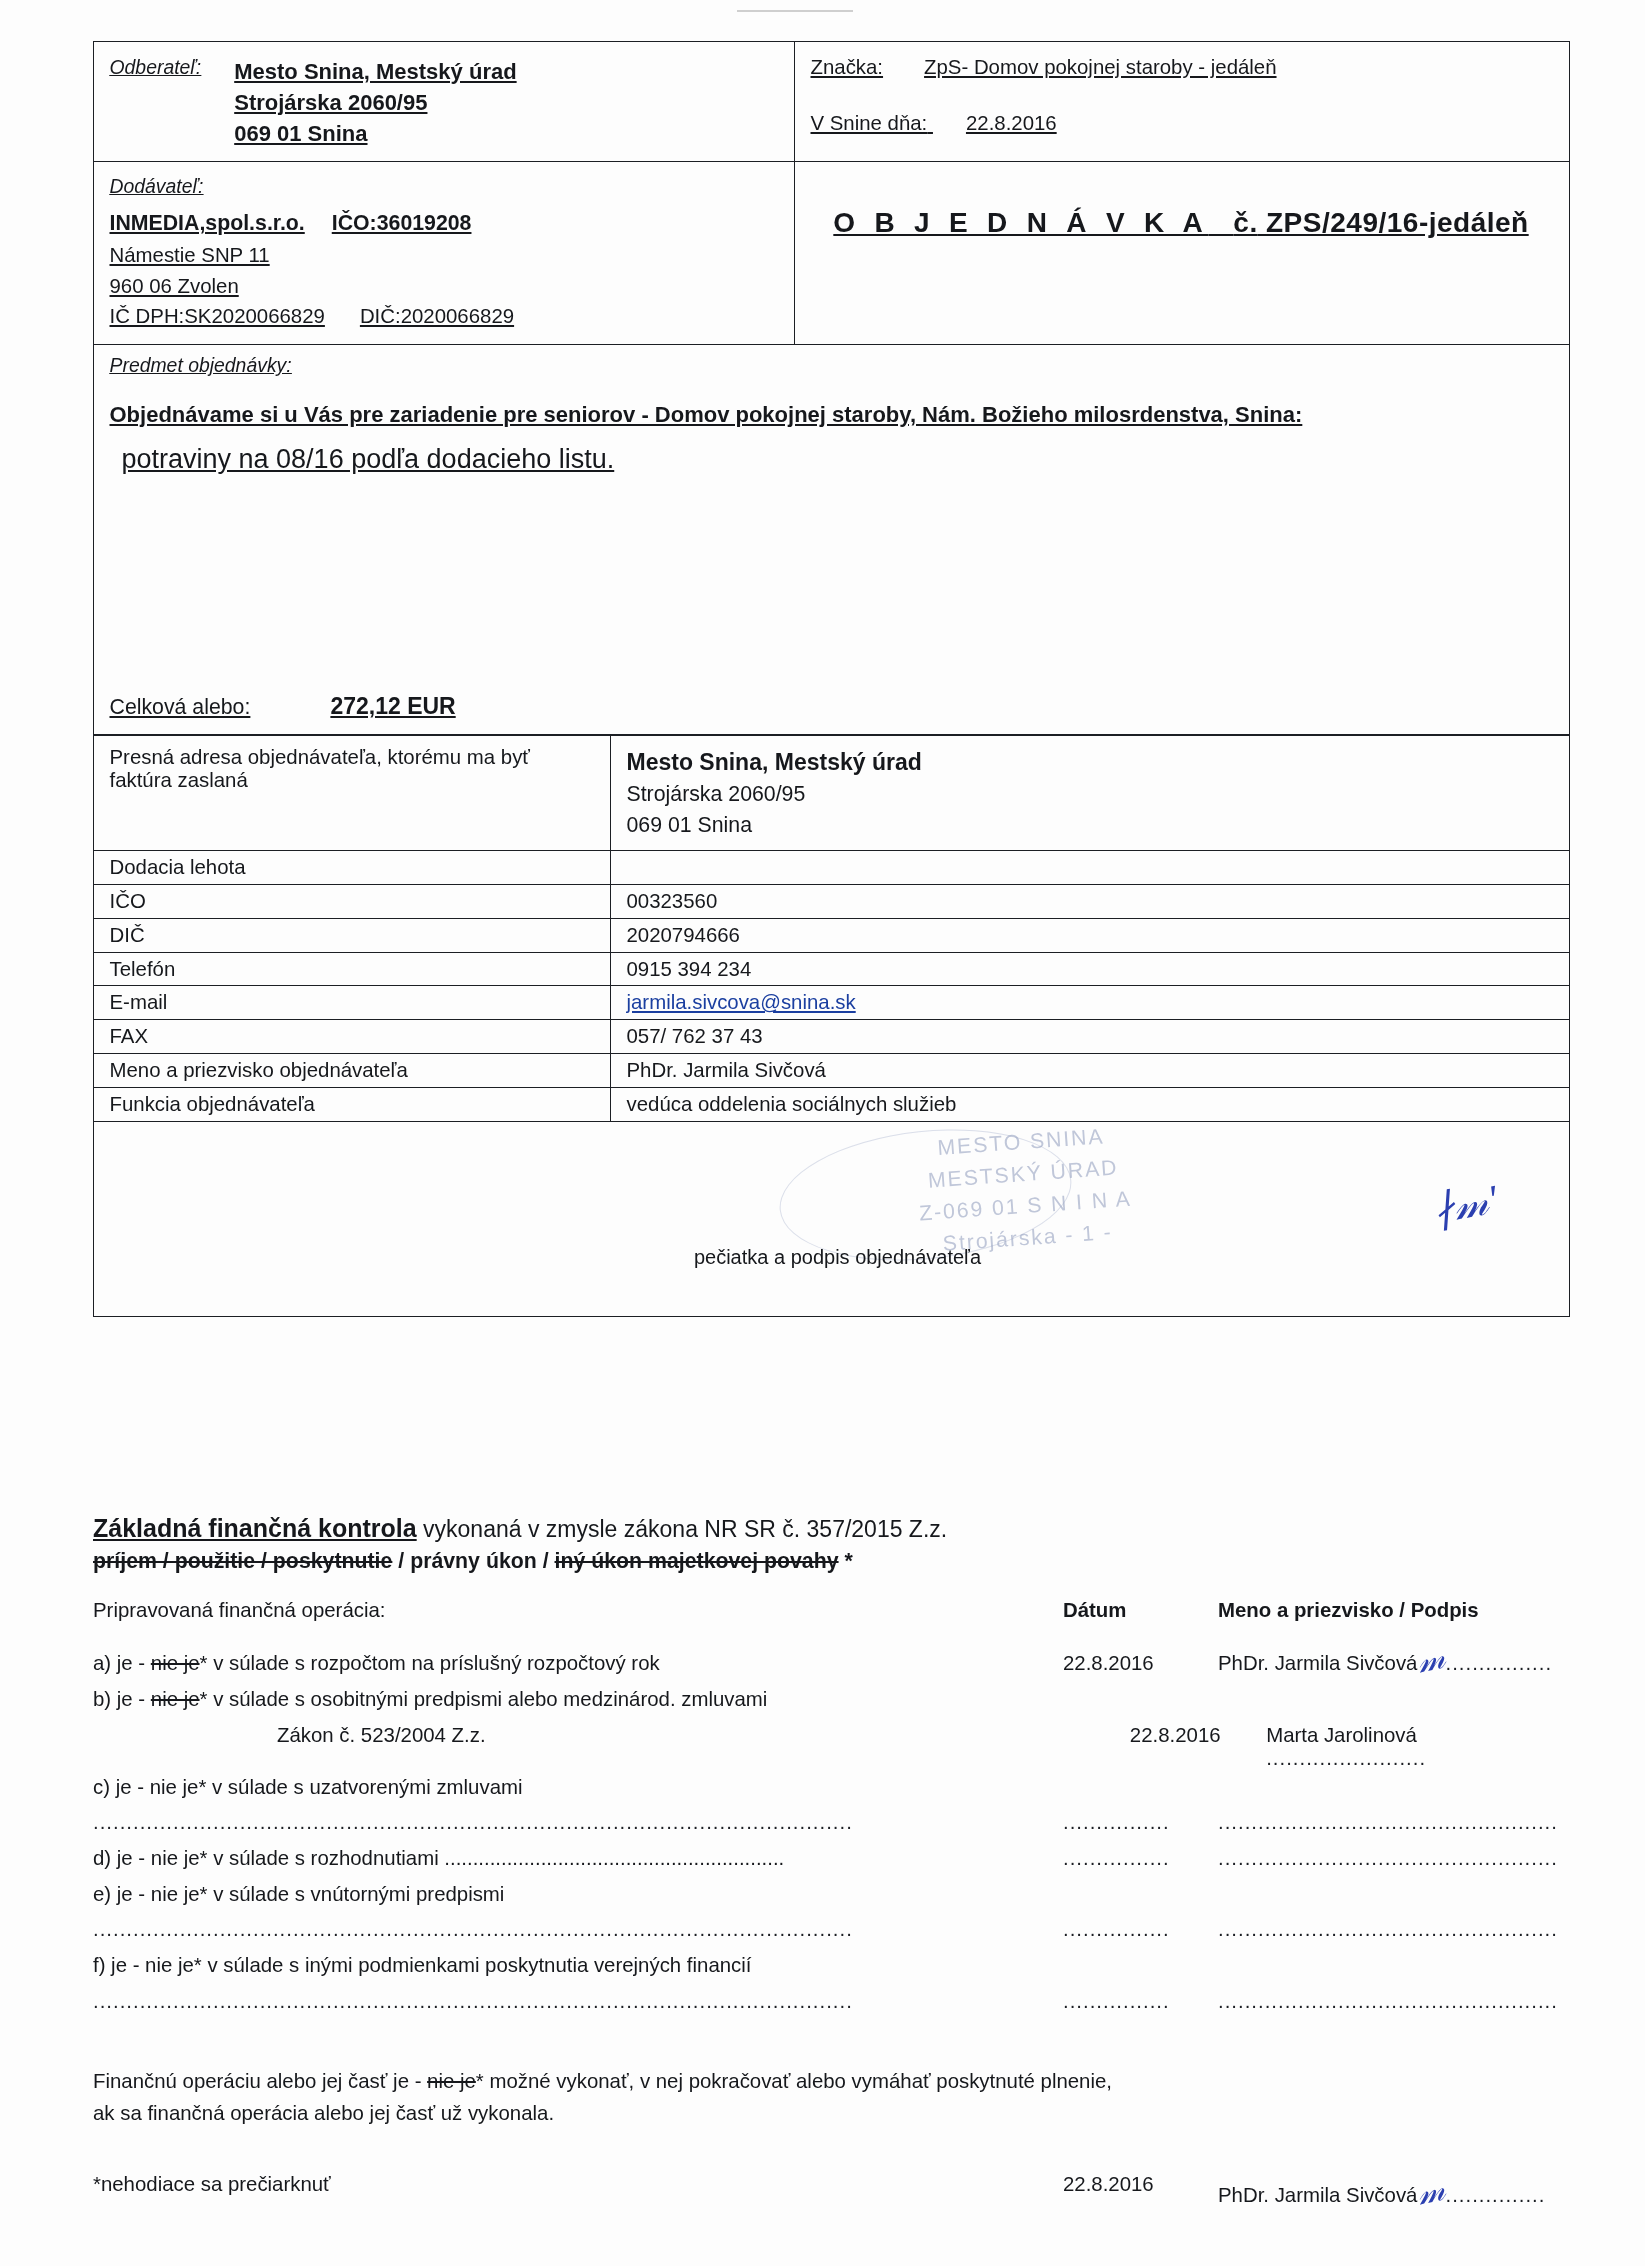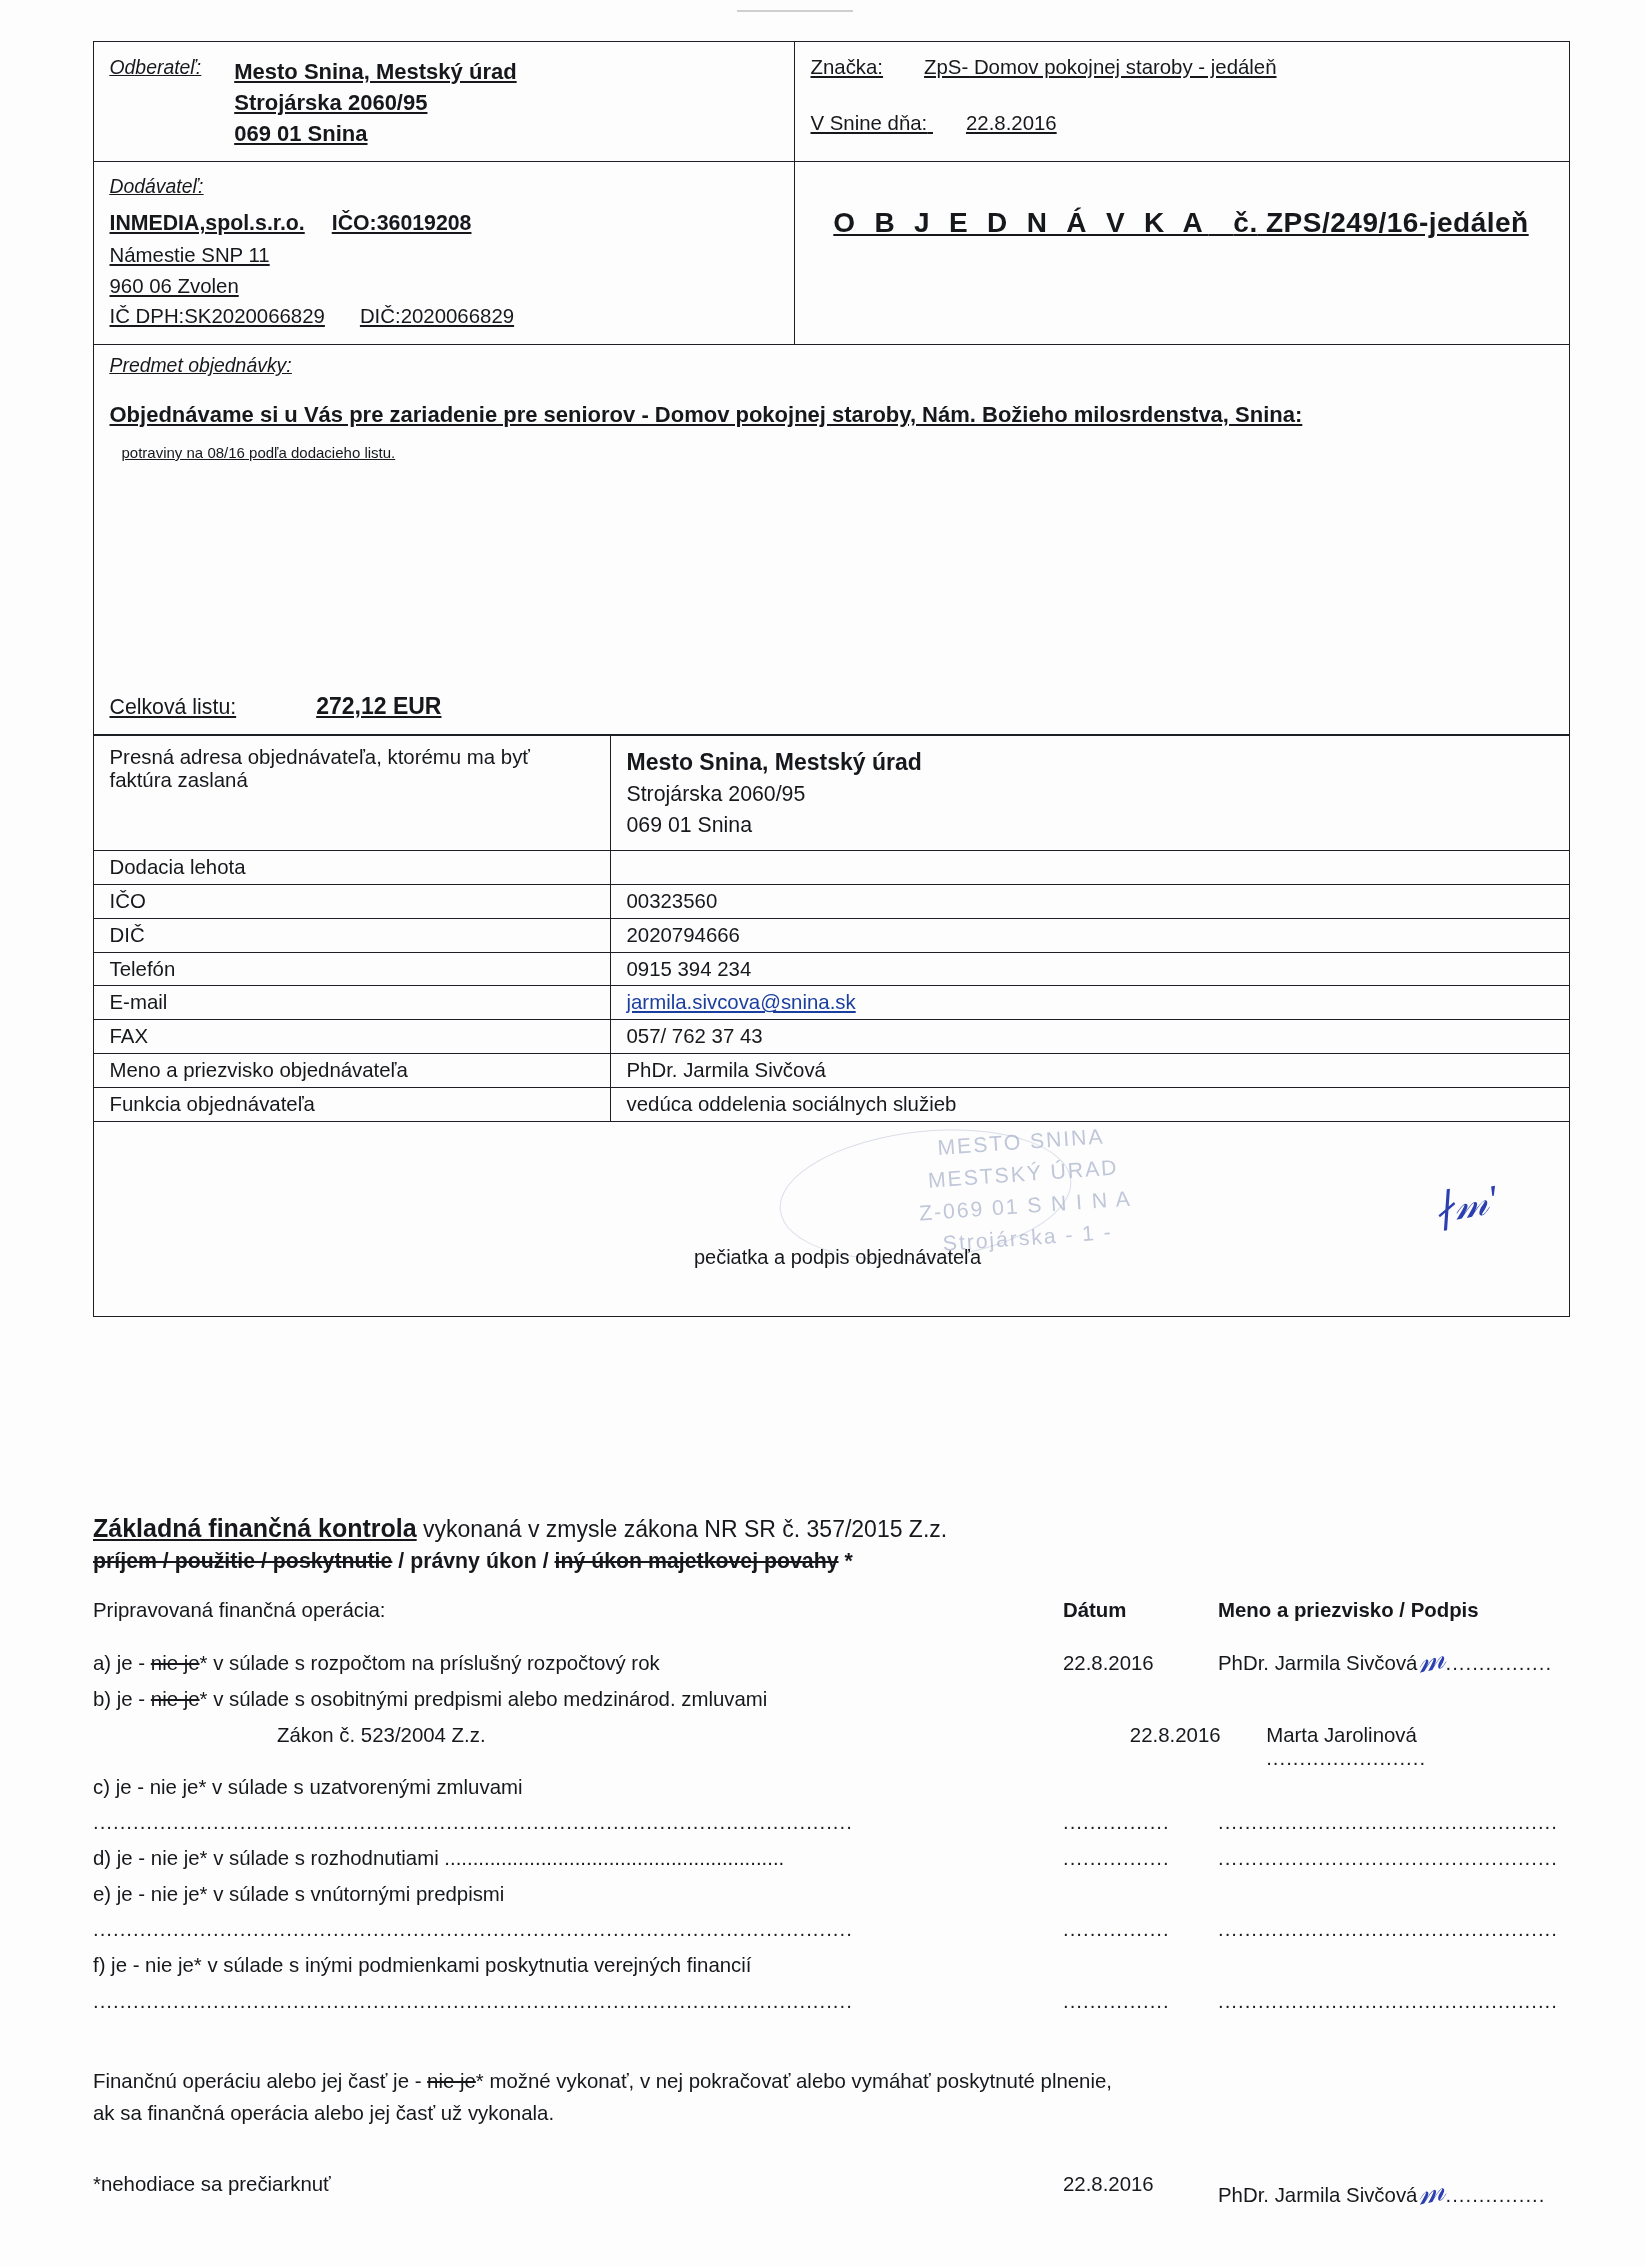--- a/index.html
+++ b/index.html
@@ -75,21 +75,21 @@
     font-style: italic;
     text-decoration: underline;
     font-size: 19.4px;
     padding: 9.7px 15.5px 0 15.5px;
   }
   .predmet-body {
     padding: 25px 15.5px 0 15.5px;
     min-height: 291px;
   }
   .predmet-body .l1 { font-weight: bold; font-size: 22px; }
-  .predmet-body .l2 { font-size: 15px; margin-top: 15.5px; padding-left: 12px; }
+  .predmet-body .l2 { font-size: 27px; margin-top: 15.5px; padding-left: 12px; }
 
   .celkova {
     display: flex;
     padding: 0 15.5px 13.6px 15.5px;
     font-size: 21.3px;
     align-items: baseline;
   }
   .celkova .sum { font-weight: bold; font-size: 23px; margin-left: 80px; }
 
   
@@ -253,21 +253,21 @@
       </div>
     </div>
 
     <div class="cell border-b">
       <div class="predmet-head">Predmet objednávky:</div>
       <div class="predmet-body">
         <div class="l1">Objednávame si u Vás pre zariadenie pre seniorov - Domov pokojnej staroby, Nám. Božieho milosrdenstva, Snina:</div>
         <div class="l2">potraviny na 08/16 podľa dodacieho listu.</div>
       </div>
       <div class="celkova">
-        <span>Celková listu:</span>
+        <span>Celková alebo:</span>
         <span class="sum">272,12 EUR</span>
       </div>
     </div>
 
     <table class="dt">
       <tbody>
           <tr class="addr">
         <td class="k">Presná adresa objednávateľa, ktorému ma byť faktúra zaslaná</td>
         <td class="v">
           <div class="n1">Mesto Snina, Mestský úrad</div>

